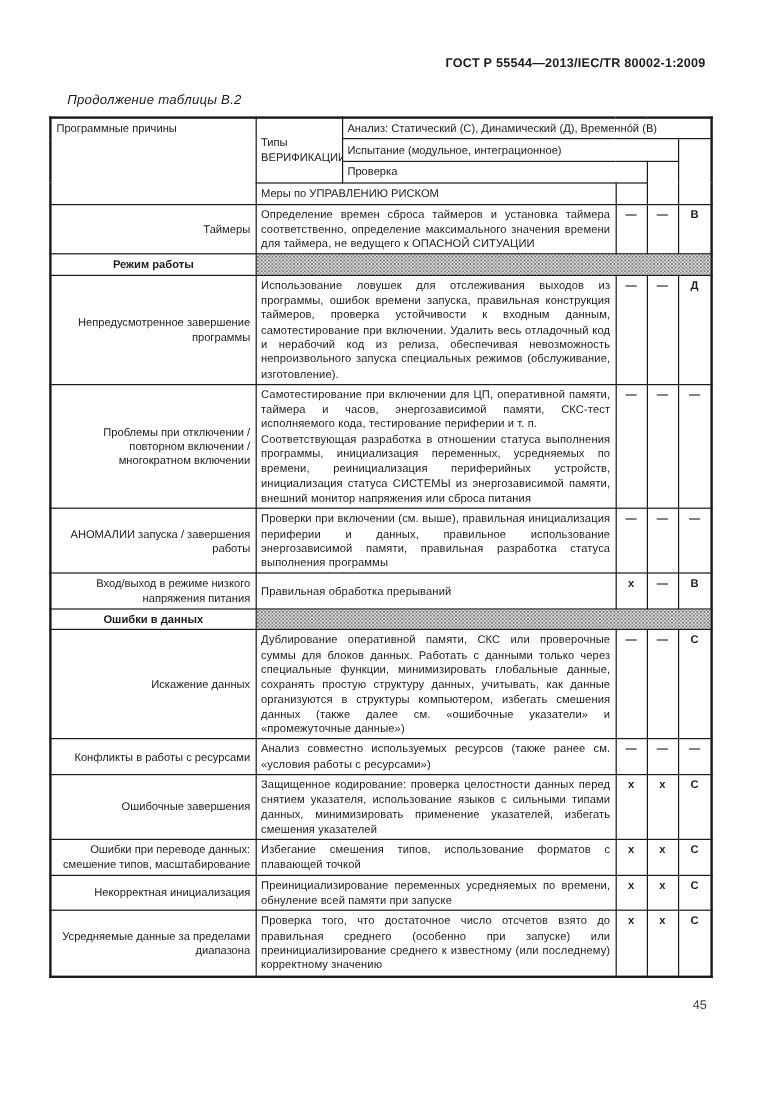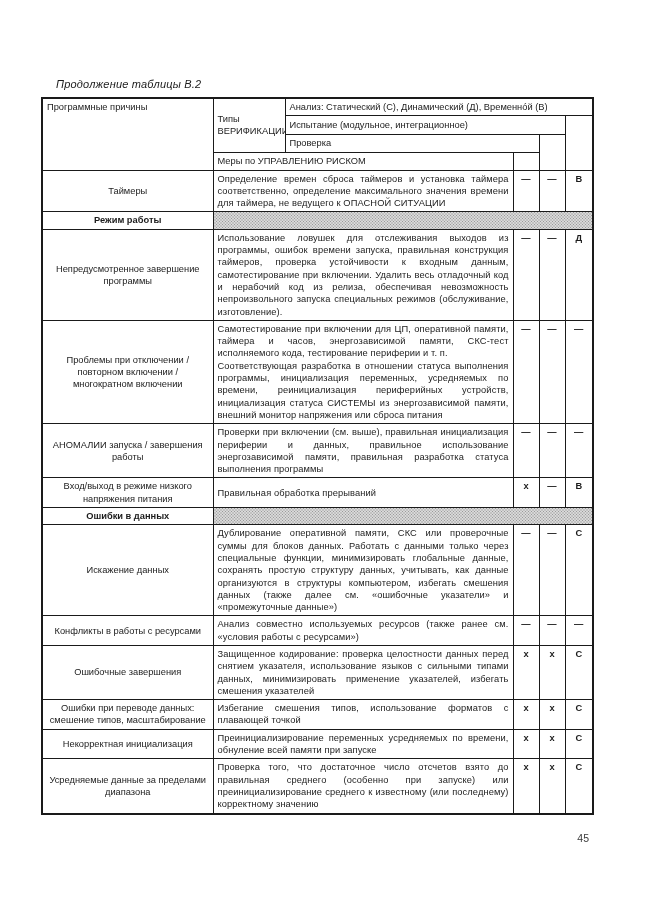--- a/index.html
+++ b/index.html
@@ -62,21 +62,21 @@
     padding: 1px 2px;
   }
   tr.hr1 { height: 15px; }
   tr.hr2 { height: 19px; }
   tr.hr3 { height: 14px; }
   tr.hr4 { height: 18px; }
   td.hb { border-bottom-width: 2px; }
   td.hdr-causes { vertical-align: top; padding-top: 9px; }
   
   td.cause {
-    text-align: center;
+    text-align: right;
     vertical-align: middle;
     line-height: 12px;
   }
   td.section-label {
     font-weight: bold;
     text-align: center;
     vertical-align: middle;
     margin-left: 24px;
   }
   tr.section-row { height: 14px; }
@@ -110,20 +110,21 @@
     font-size: 10.5px;
     color: #3a3a3a;
     padding-left: 11px;
   }
 </style>
 </head>
 <body>
 
 <div class="page">
 
+  <div class="doc-header">ГОСТ Р 55544—2013/IEC/TR 80002-1:2009</div>
 
   <div class="caption">Продолжение таблицы В.2</div>
 
   <table class="b2">
     <colgroup>
       <col style="width:171px">
       <col style="width:72px">
       <col style="width:228px">
       <col style="width:26px">
       <col style="width:26px">

